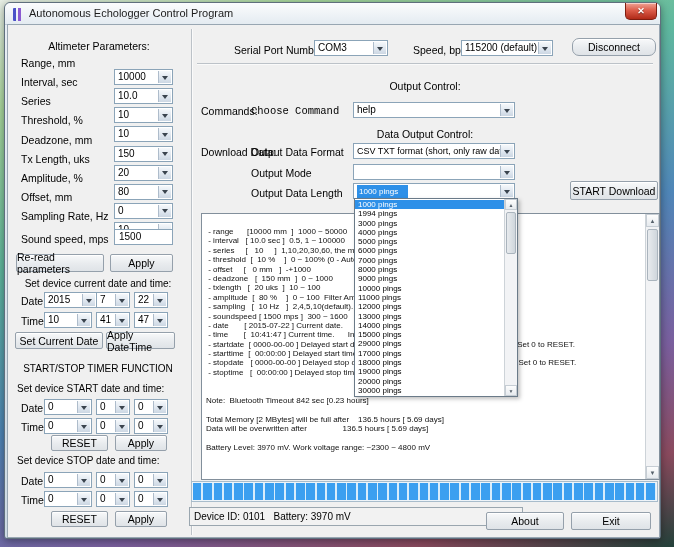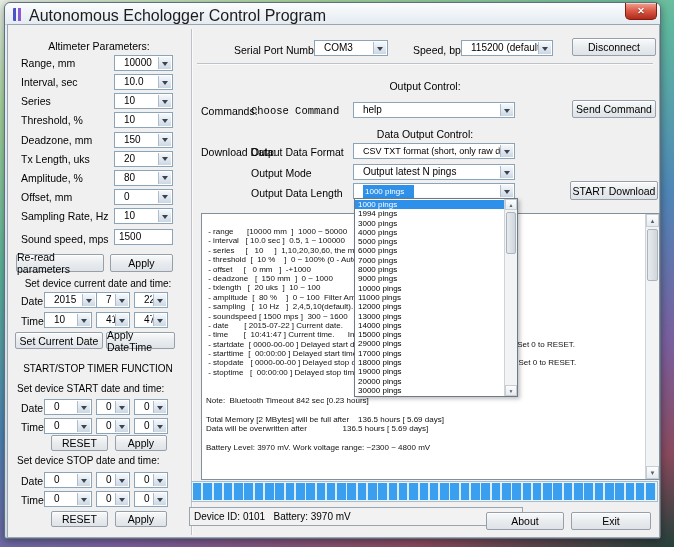--- a/index.html
+++ b/index.html
@@ -9,62 +9,62 @@
 
   .window { position:absolute; left:4px; top:2px; width:657px; height:537px;
     background:linear-gradient(#e9eff5,#ccd9e4); border:1px solid #5f6f7d;
     border-radius:6px 6px 3px 3px; box-shadow:0 2px 8px rgba(0,0,0,.4); }
   .titlebar { position:absolute; left:0; top:0; width:100%; height:22px;
     background:linear-gradient(#fbfcfd,#e4ebf1); border-bottom:1px solid #c2ced8;
     border-radius:6px 6px 0 0; }
   .app-icon { position:absolute; left:8px; top:5px; width:10px; height:13px;
     background:linear-gradient(90deg,#4a52c8 0 3px,transparent 3px 5px,#8a5ad0 5px 8px,transparent 8px);
     border-radius:1px; }
-  .win-title { position:absolute; left:24px; top:4px; font-size:16px; color:#1c1c1c; }
+  .win-title { position:absolute; left:24px; top:4px; font-size:11px; color:#1c1c1c; }
   .close-btn { position:absolute; right:3px; top:0; width:32px; height:17px;
     background:linear-gradient(#f0a496,#dd5d4a 45%,#b02a18);
     border:1px solid #7e1d10; border-top:none; border-radius:0 0 5px 5px;
     color:#fff; font-size:9px; font-weight:bold; display:flex; align-items:center; justify-content:center;
     box-shadow:inset 0 1px 0 rgba(255,255,255,.5); text-shadow:0 1px 1px rgba(0,0,0,.5); }
 
   .client { position:absolute; left:2px; top:21px; width:653px; height:514px;
     background:#f0f0f0; border:1px solid #98a6b2; }
 
   .vsep { position:absolute; left:186px; top:26px; width:1px; height:506px;
     background:#bcc2c8; box-shadow:1px 0 0 #fafafa; }
   .hsep { position:absolute; left:192px; top:60px; width:456px; height:1px;
     background:#bcc2c8; box-shadow:0 1px 0 #fafafa; }
 
   .lbl { position:absolute; font-size:10.5px; color:#000; white-space:nowrap; }
   .ctr { text-align:center; }
 
   .combo { position:absolute; height:16px; background:#fff; border:1px solid #8ba4b8; }
   .cval { position:absolute; left:0; top:0; right:14px; font-size:10px; line-height:14px;
-    padding-left:9px; white-space:nowrap; overflow:hidden;border-radius:6px; }
+    padding-left:3px; white-space:nowrap; overflow:hidden;border-radius:6px; }
   .cval.small { font-size:9px; }
   .carrow { position:absolute; top:1px; right:1px; bottom:1px; width:13px;
     background:linear-gradient(#f5f8fb,#dde5ee 60%,#ccd7e3); border-left:1px solid #aebccb;
     display:flex; align-items:center; justify-content:center; }
   .carrow::after { content:""; width:0; height:0; border:3px solid transparent;
     border-top:4px solid #3a444e; margin-top:4px; }
   .tinput { position:absolute; height:16px; background:#fff; border:1px solid #8ba4b8;
     font-size:10px; line-height:14px; padding-left:4px; }
   .hl { background:#2e90e8; color:#fff; font-size:8px; line-height:13px;
     display:inline-block; padding:0 10px 1px 2px; margin-top:1px; }
 
   .btn { position:absolute; background:linear-gradient(#f8f9fa,#e8ebee 55%,#dfe3e7);
     border:1px solid #95a0ab; border-radius:2px; font-size:10.5px; color:#000;
     display:flex; align-items:center; justify-content:center;
     box-shadow:inset 0 1px 0 #fff; }
 
   
   .param-rows { position:absolute; left:14px; top:51px; width:154px; }
   .prow { position:relative; height:19.15px; }
   .plbl { position:absolute; left:2px; top:3px; font-size:10.5px; white-space:nowrap;text-align:right; }
-  .prow .combo { top:1px; right:0; width:59px; } 
+  .prow .combo { top:15px; right:0; width:59px; } 
 
   
   .console { position:absolute; left:196px; top:210px; width:459px; height:267px;
     background:#fff; border:1px solid #828f9b; overflow:hidden; }
   .clines { position:absolute; left:4px; top:13px; width:1000px; }
   .cline { height:9.4px; font-size:8px; line-height:9.4px; white-space:pre; color:#111; }
   .cscroll { position:absolute; top:0; right:0; bottom:0; width:14px;
     background:#f2f3f5; border-left:1px solid #cdd3d8; }
   .csup,.csdown { position:absolute; left:0; width:100%; height:13px; font-size:6px;
     color:#55606a; display:flex; align-items:center; justify-content:center;
@@ -288,44 +288,42 @@
   <span class="lbl" style="left:229px;top:41px;">Serial Port Number</span>
   <div class="combo" style="left:309px;top:37px;width:74px;">
       <span class="cval">COM3</span>
       <span class="carrow"></span>
     </div>
   <span class="lbl" style="left:408px;top:41px;">Speed, bps</span>
   <div class="combo" style="left:456px;top:37px;width:92px;">
       <span class="cval">115200 (default)</span>
       <span class="carrow"></span>
     </div>
-  <div class="btn" style="left:567px;top:35px;width:84px;height:18px;">Disconnect</div>
+  <div class="btn" style="left:567px;top:35px;width:84px;height:18px;border-radius:7px;">Disconnect</div>
 
   <div class="lbl ctr" style="left:192px;top:77px;width:456px;">Output Control:</div>
 
   <span class="lbl" style="left:196px;top:102px;">Commands:</span>
   <span class="lbl" style="left:246px;top:102px;font-family:Liberation Mono, monospace;">Choose Command</span>
   <div class="combo" style="left:348px;top:99px;width:162px;">
       <span class="cval">help</span>
       <span class="carrow"></span>
     </div>
-  <div class="btn" style="left:567px;top:97px;width:84px;height:18px;">Send Command</div>
 
   <div class="lbl ctr" style="left:192px;top:125px;width:456px;">Data Output Control:</div>
 
   <span class="lbl" style="left:196px;top:143px;">Download Data:</span>
   <span class="lbl" style="left:246px;top:143px;">Output Data Format</span>
   <div class="combo" style="left:348px;top:140px;width:162px;">
       <span class="cval small">CSV TXT format (short, only raw data)</span>
       <span class="carrow"></span>
     </div>
 
   <span class="lbl" style="left:246px;top:164px;">Output Mode</span>
   <div class="combo" style="left:348px;top:161px;width:162px;">
-      <span class="cval">Output latest N pings</span>
       <span class="carrow"></span>
     </div>
 
   <span class="lbl" style="left:246px;top:184px;">Output Data Length</span>
   <div class="combo" style="left:348px;top:180px;width:162px;">
       <span class="cval"><span class="hl">1000 pings</span></span>
       <span class="carrow"></span>
     </div>
   <div class="btn" style="left:565px;top:178px;width:88px;height:19px;">START Download</div>
 

